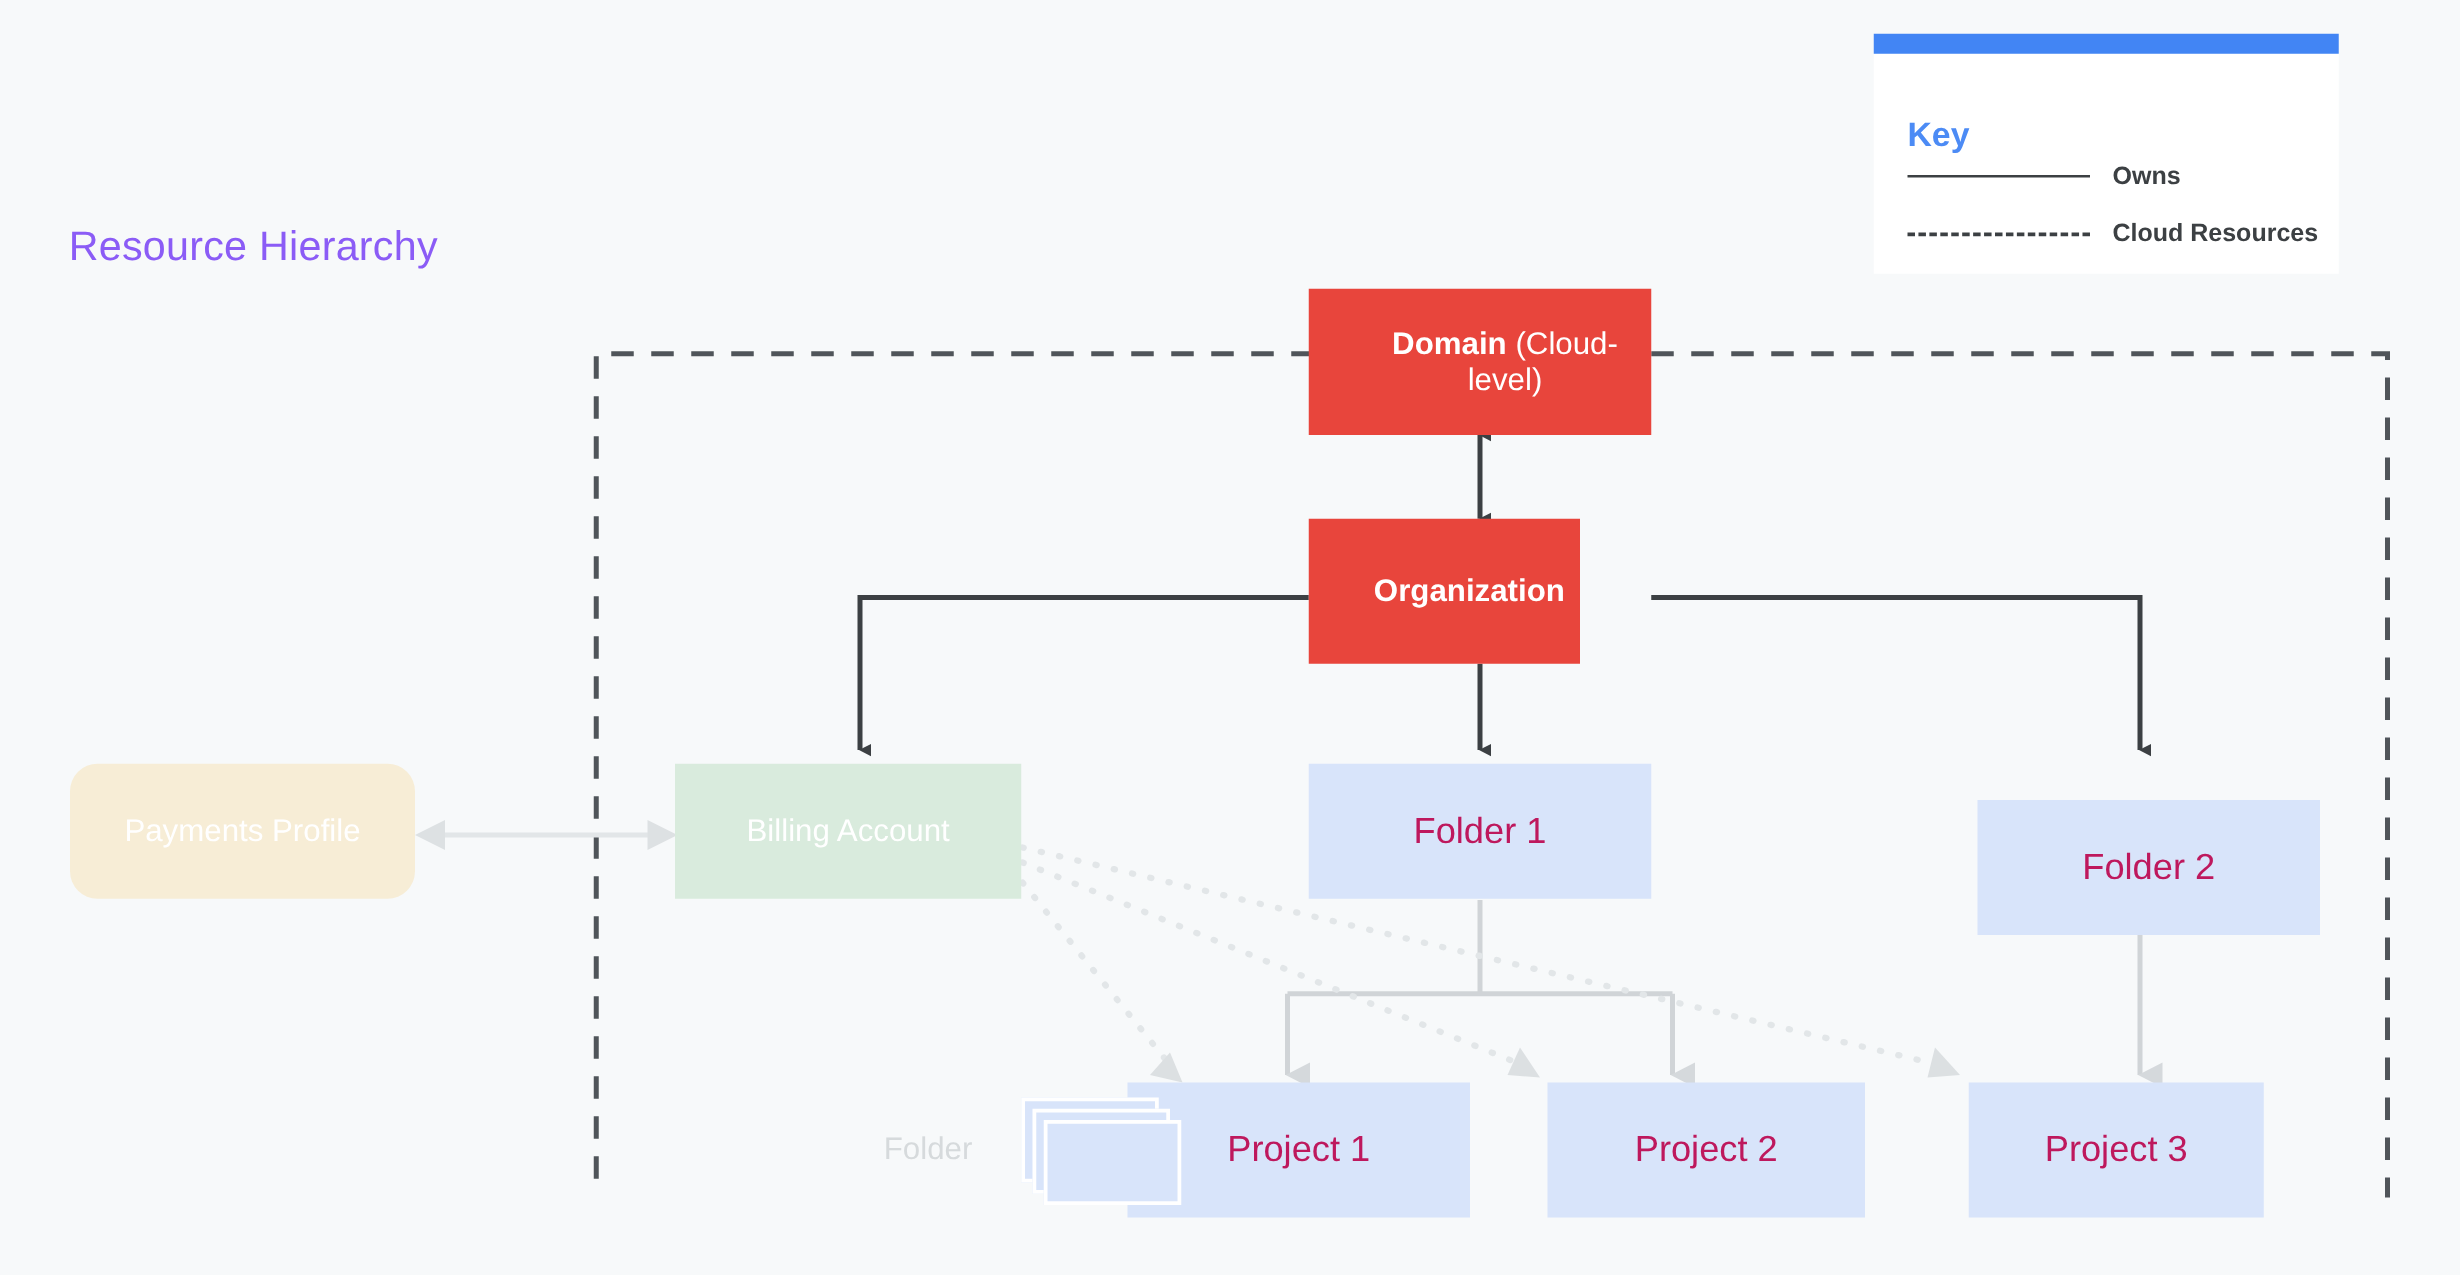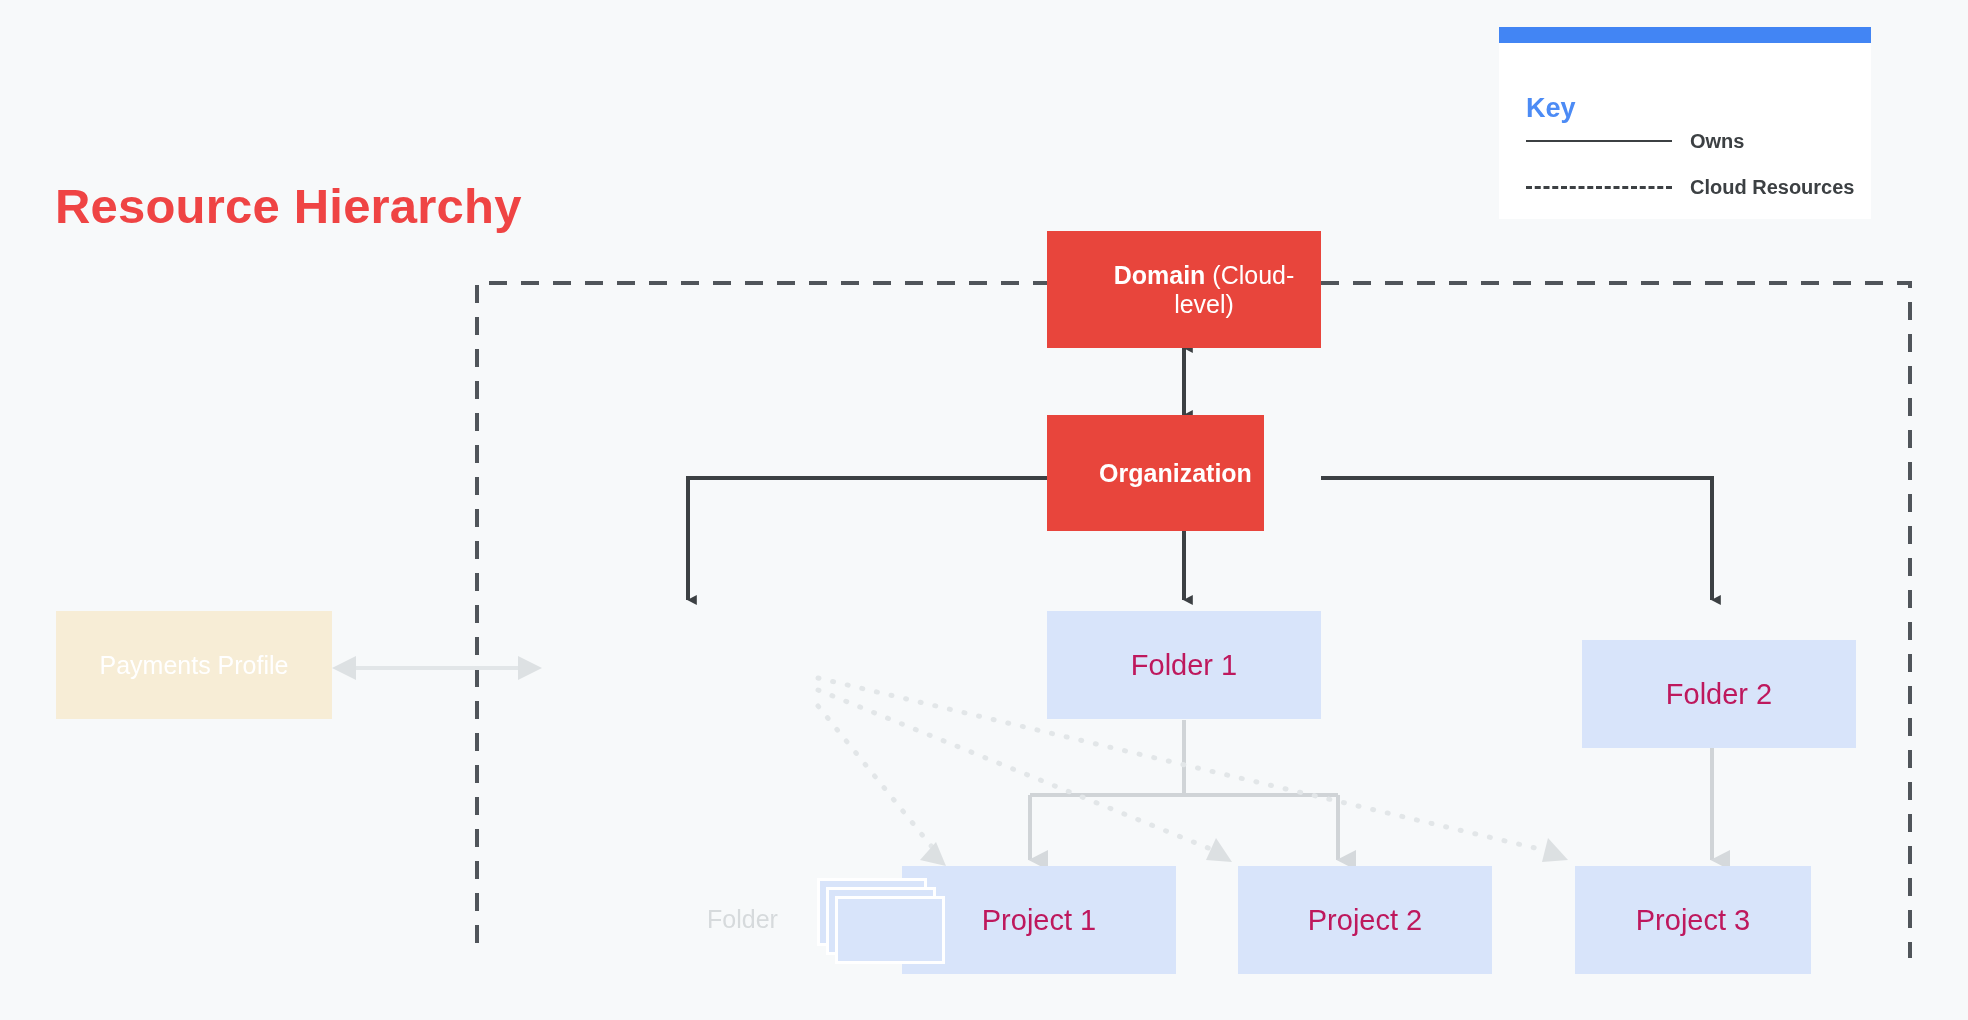--- a/index.html
+++ b/index.html
@@ -33,23 +33,23 @@
     align-items: center;
     justify-content: center;
     text-align: center;
     box-sizing: border-box;
   }
 
   .page-title {
     position: absolute;
     left: 55px;
     top: 178px;
-    font-size: 49px;
-    font-weight: 700;
-    color: #ef4444;
+    font-size: 33px;
+    font-weight: 400;
+    color: #8b5cf6;
     letter-spacing: 0.2px;
     white-space: nowrap;
   }
 
   .node-red {
     background: #E8453C;
     color: #FFFFFF;
     font-size: 25px;
     padding-left: 40px;
   }
@@ -224,24 +224,27 @@
   <div class="node node-red" style="left:1047px; top:231px; width:274px; height:117px;">
     <span>
       <span class="strong">Domain</span><span class="light"> (Cloud-level)</span>
     </span>
   </div>
 
   <div class="node node-red" style="left:1047px; top:415px; width:217px; height:116px; font-weight:700;">
     <span>Organization</span>
   </div>
 
-  <div class="node node-cream" style="left:56px; top:611px; width:276px; height:108px;">
+  <div class="node node-cream" style="left:56px; top:611px; width:276px; height:108px;border-radius:22px;">
     <span>Payments Profile</span>
   </div>
 
+  <div class="node node-green" style="left:540px; top:611px; width:277px; height:108px;">
+    <span>Billing Account</span>
+  </div>
 
   <div class="node node-blue" style="left:1047px; top:611px; width:274px; height:108px;">
     <span>Folder 1</span>
   </div>
 
   <div class="node node-blue" style="left:1582px; top:611px; width:274px; height:108px;margin-top:29px;">
     <span>Folder 2</span>
   </div>
 
   <div class="node node-blue" style="left:902px; top:866px; width:274px; height:108px;">

